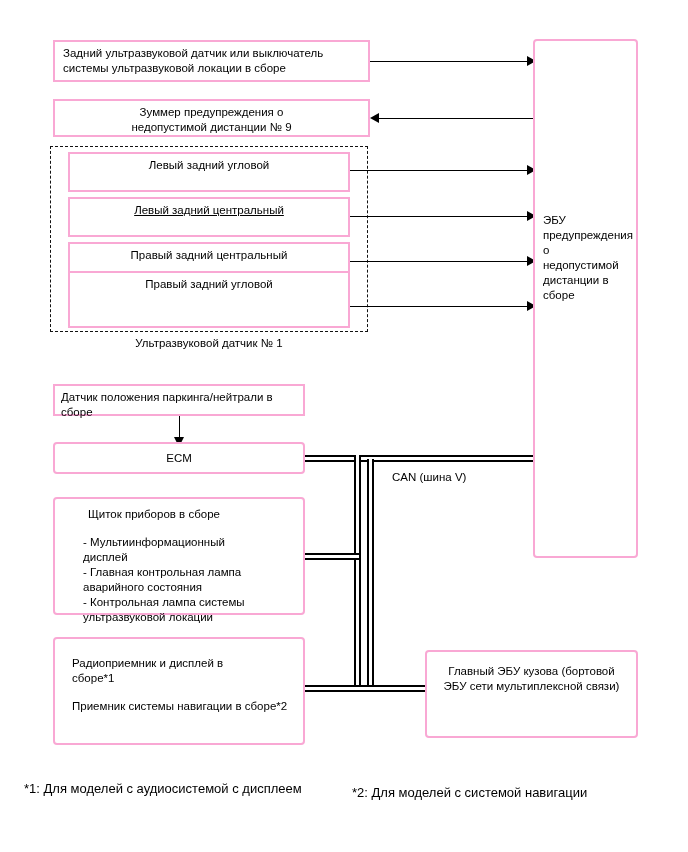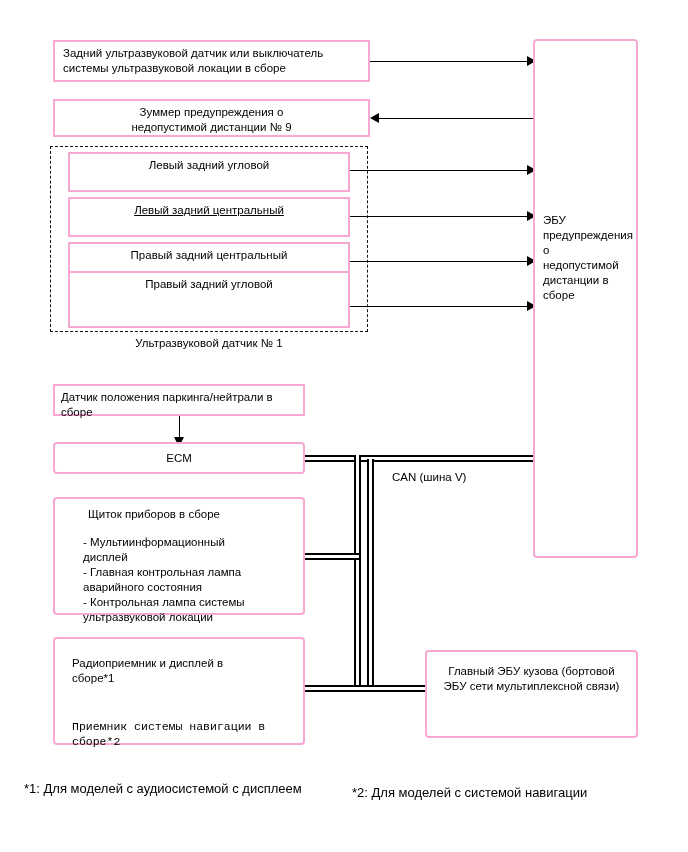--- a/index.html
+++ b/index.html
@@ -175,21 +175,21 @@
 - Главная контрольная лампа
 аварийного состояния
 - Контрольная лампа системы
 ультразвуковой локации</div>
     <div class="txt" style="top:8px; padding:0 6px 0 33px;">Щиток приборов в сборе</div>
   </div>
 
   <div class="node rounded left" style="left:53px; top:637px; width:252px; height:108px;">
     <div class="txt" style="top:7px; padding:0 6px 0 17px;margin-top:10px;">Радиоприемник и дисплей в
 сборе*1</div>
-    <div class="txt" style="top:80px; padding:0 6px 0 17px;font-family:Liberation Mono, monospace;">Приемник системы навигации в сборе*2</div>
+    <div class="txt" style="top:60px; padding:0 6px 0 17px;">Приемник системы навигации в сборе*2</div>
   </div>
 
   <div class="node rounded left" style="left:533px; top:39px; width:105px; height:519px;">
     <div class="txt" style="top:172px; padding:0 8px;">ЭБУ
 предупреждения
 о недопустимой
 дистанции в
 сборе</div>
   </div>
 

